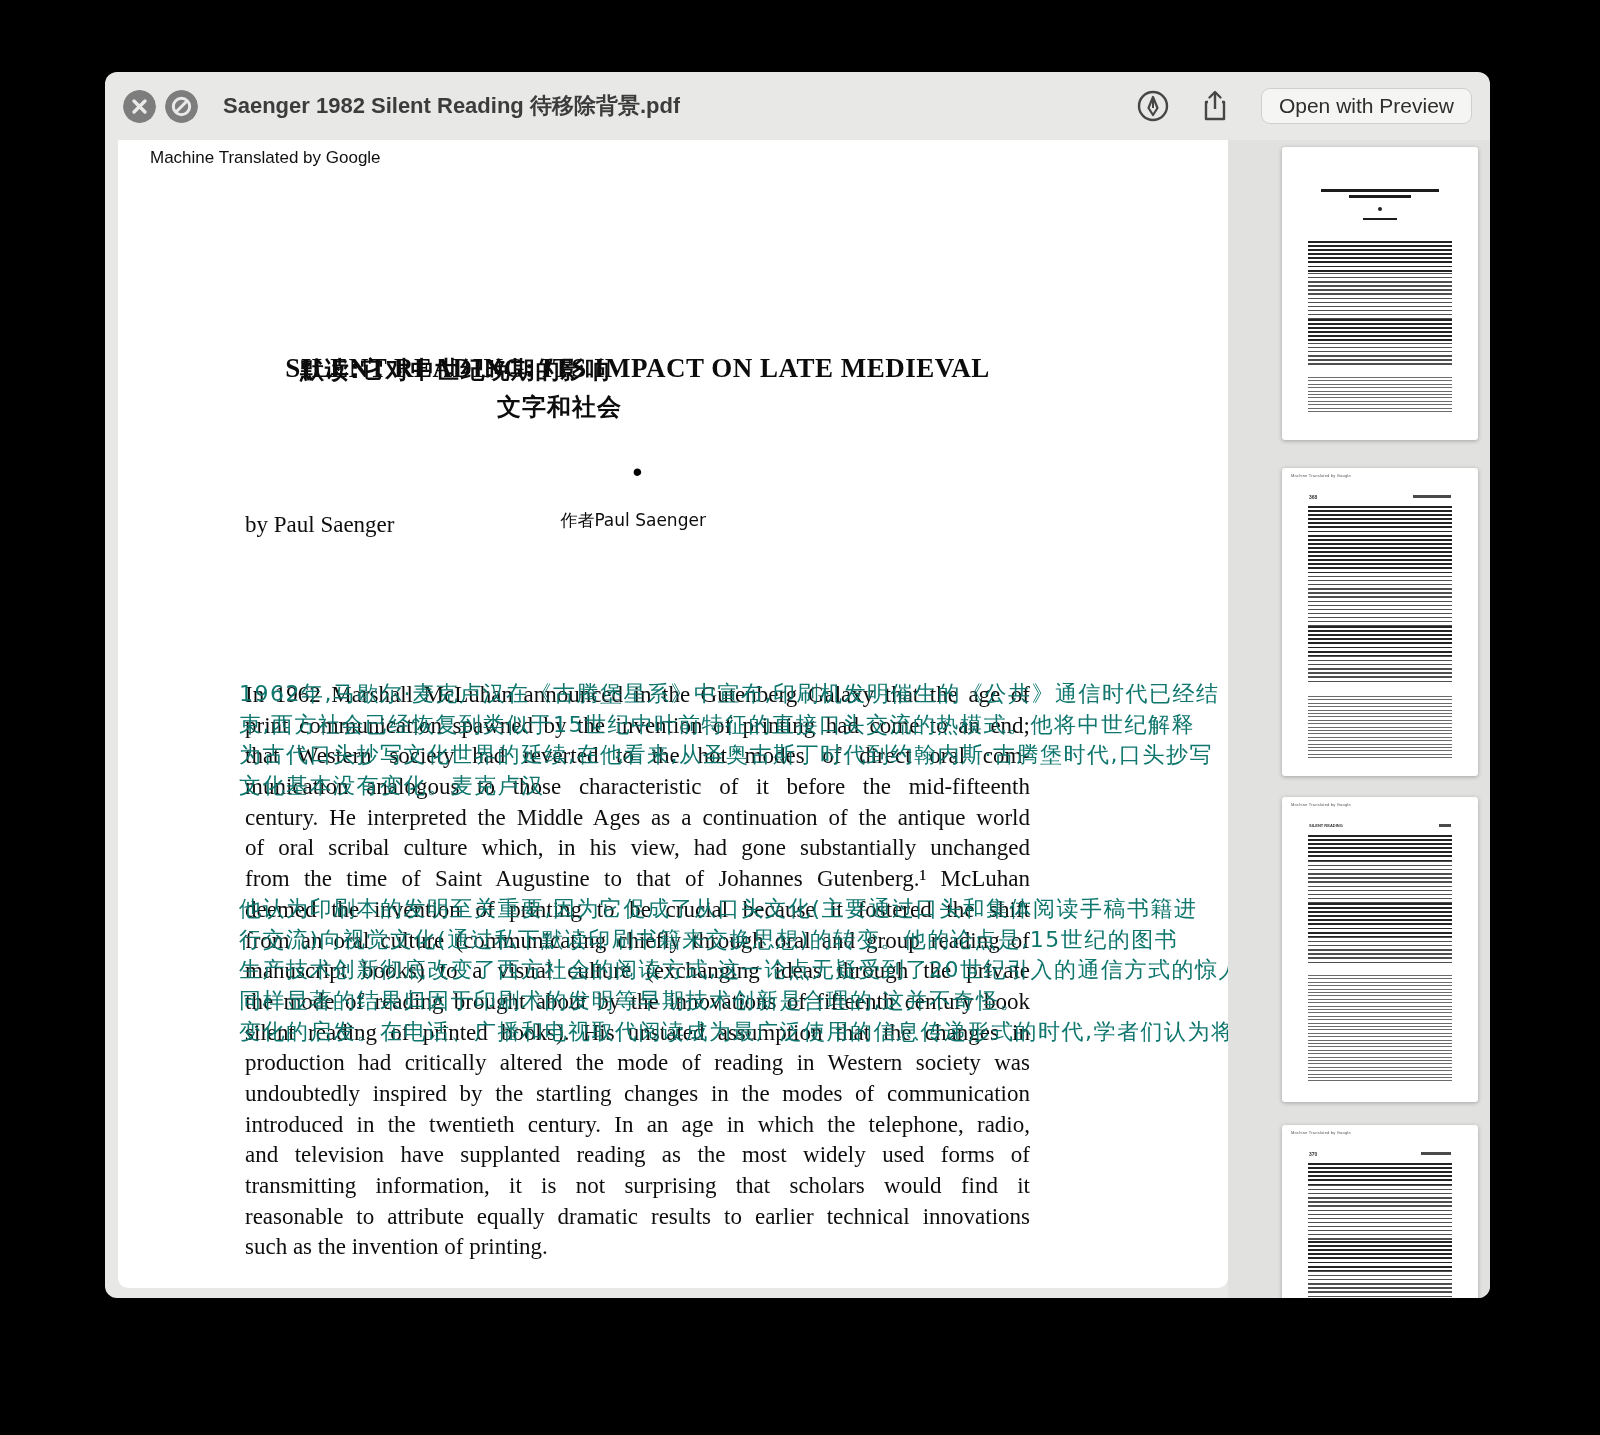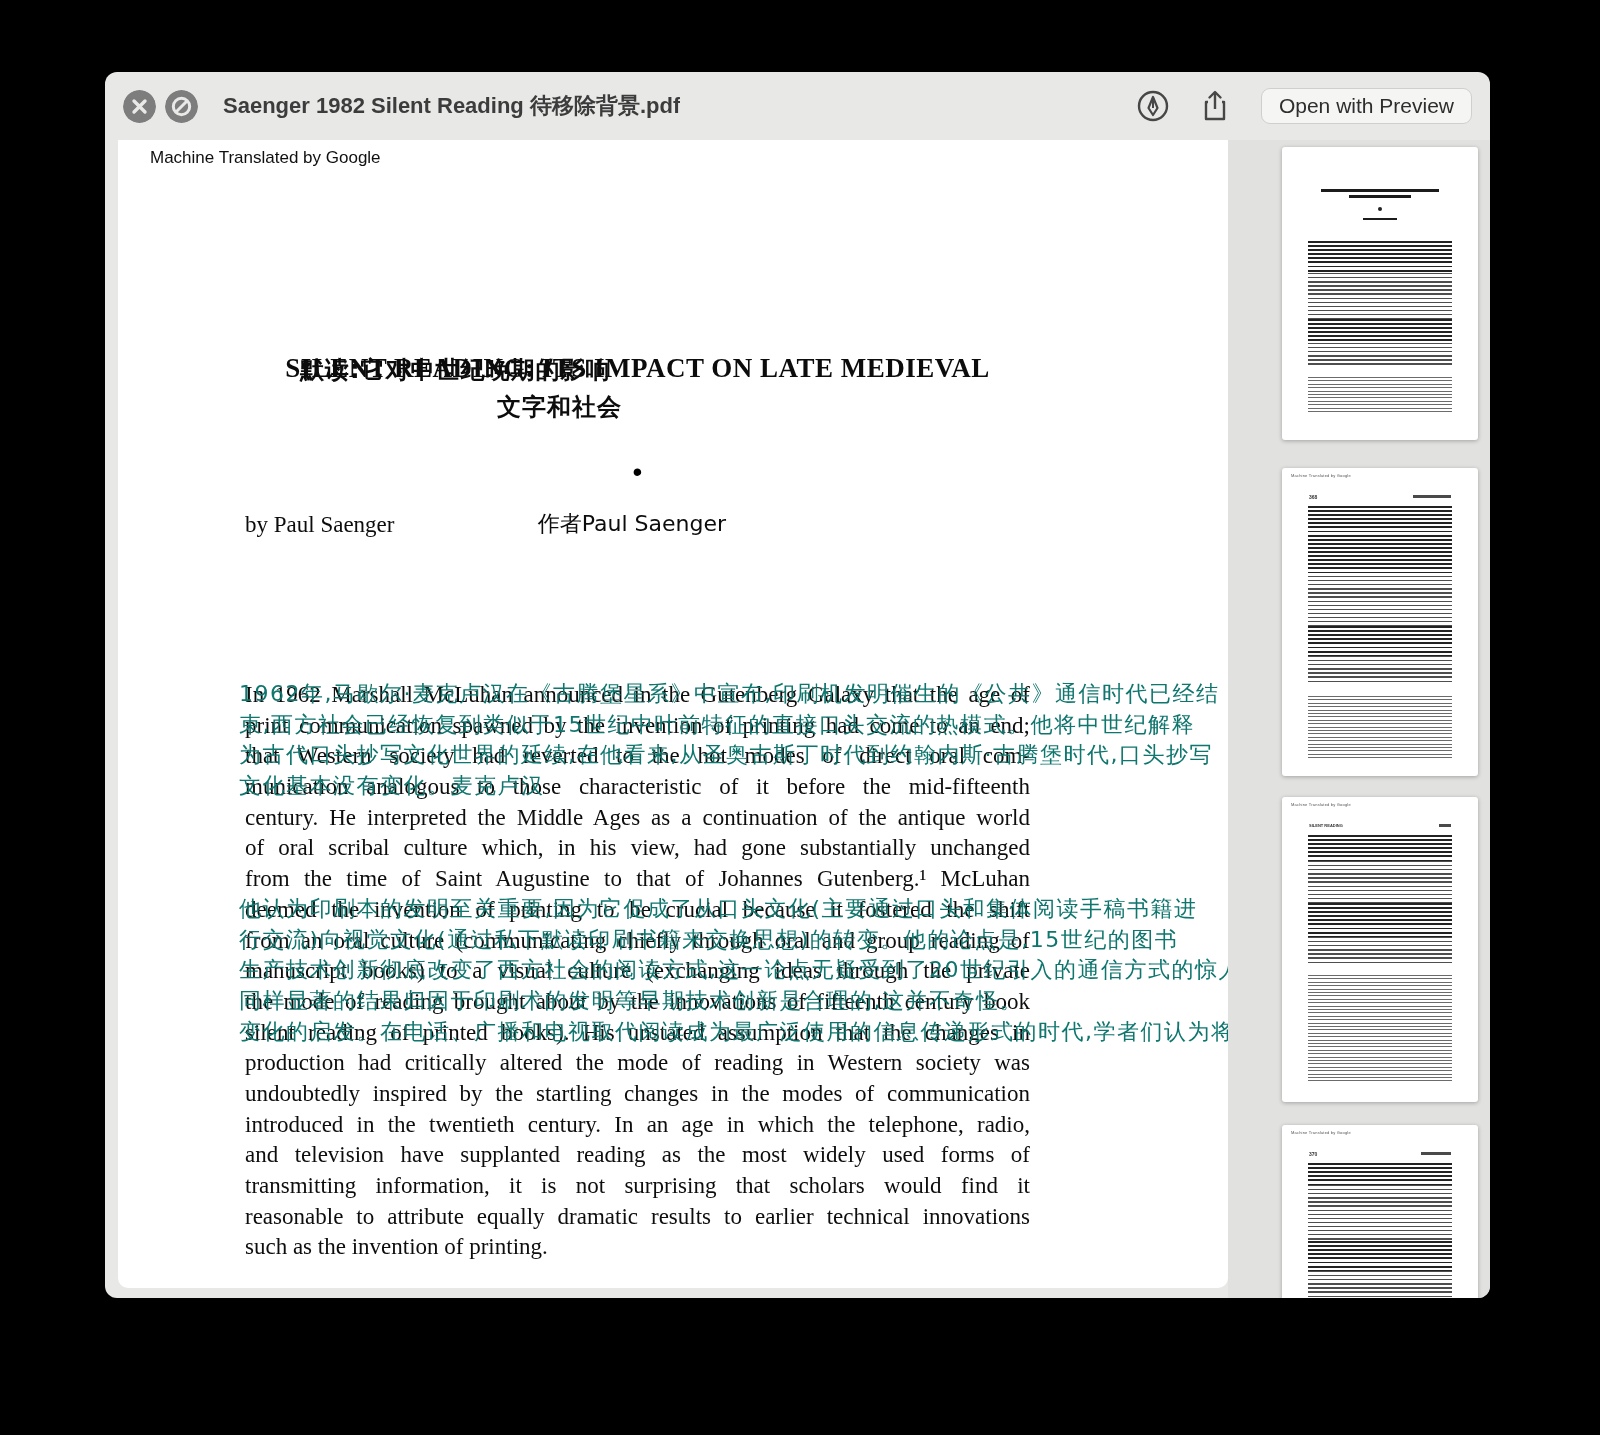--- a/index.html
+++ b/index.html
@@ -46,21 +46,21 @@
   .zh-t1{left:55px;top:2px;}
   .zh-t2{left:252px;top:39px;}
   .bullet-row{position:absolute;left:127px;top:316px;width:785px;text-align:center;
     font-size:28px;color:#000;}
   .author-row{
     position:absolute;left:127px;top:372px;width:785px;text-align:left;
     font-size:23px;color:#0c0c0c;
   }
   .author-row .zh{
     position:absolute;left:50%;top:-3px;transform:translateX(-53%);
-    font-family:"DejaVu Sans",sans-serif;font-size:22px;white-space:nowrap;
+    font-family:"DejaVu Sans",sans-serif;font-size:17px;white-space:nowrap;
   }
   .body-text{
     position:absolute;left:127px;top:542px;width:785px;
     font-size:23px;color:#0d0d0d;
   }
   .line{position:relative;height:30.7px;}
   .line .en{display:block;text-align:justify;text-align-last:justify;}
   .line.last .en{text-align-last:left;}
   .line .zh{
     position:absolute;left:-6px;top:-3px;white-space:nowrap;

